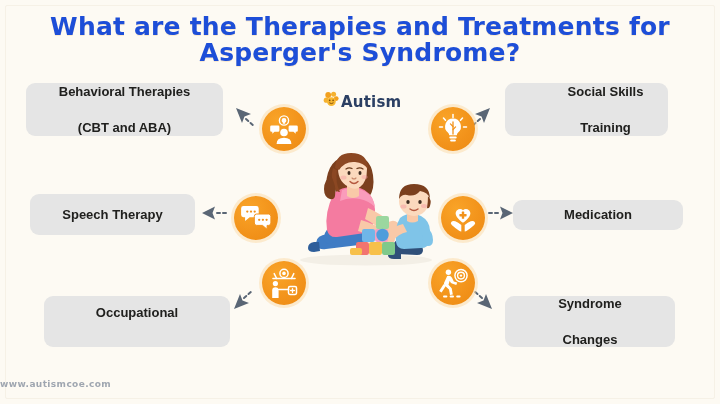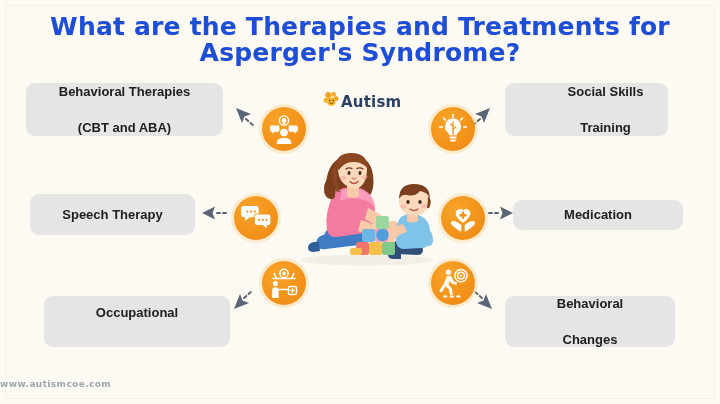--- a/index.html
+++ b/index.html
@@ -147,21 +147,21 @@
       <span>Training</span>
     </span>
   </div>
 
   <div class="pill" id="pill-medication">
     <span>Medication</span>
   </div>
 
   <div class="pill" id="pill-lifestyle">
     <span>
-      <span>Behavioral</span><br>
+      <span>Syndrome</span><br>
       <span>Changes</span>
     </span>
   </div>
 
   <div class="arrow" id="ar-behavioral">
     <svg width="26" height="24" viewBox="0 0 26 24">
       <path d="M2 2 L17 8 L10.5 10.5 L8 17 Z" fill="#5a6675"></path>
       <path d="M12 13 L20 20" stroke="#5a6675" stroke-width="2" stroke-dasharray="3 3" stroke-linecap="round"></path>
     </svg>
   </div>

